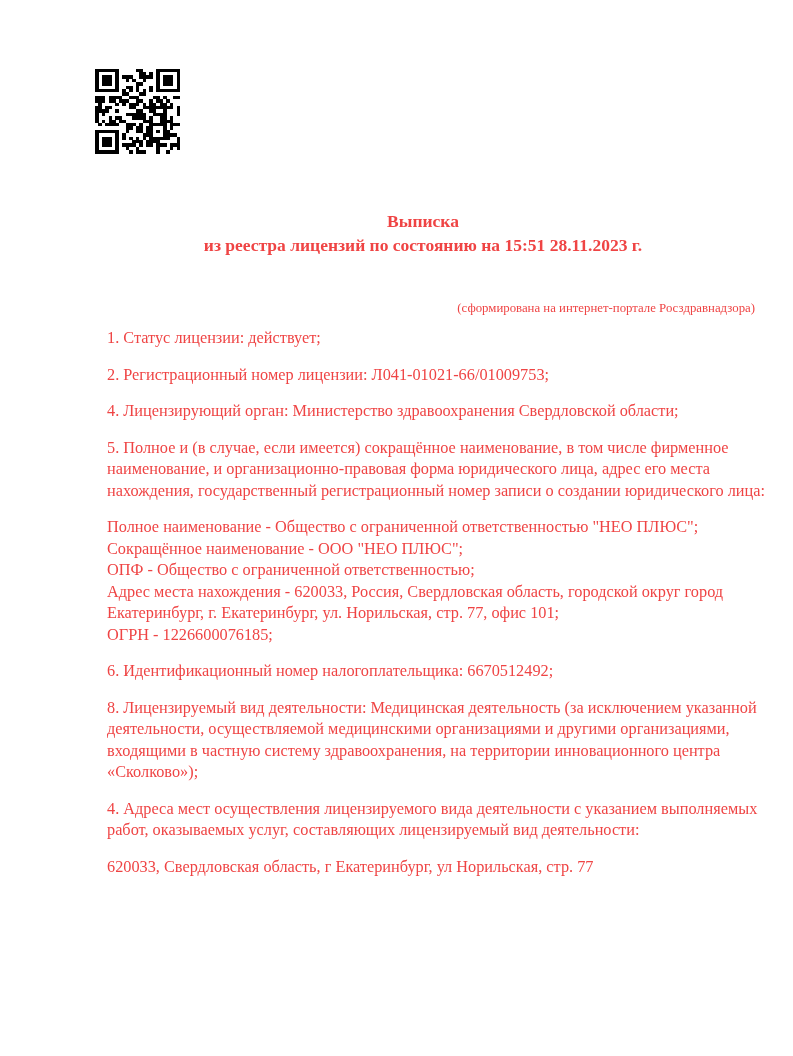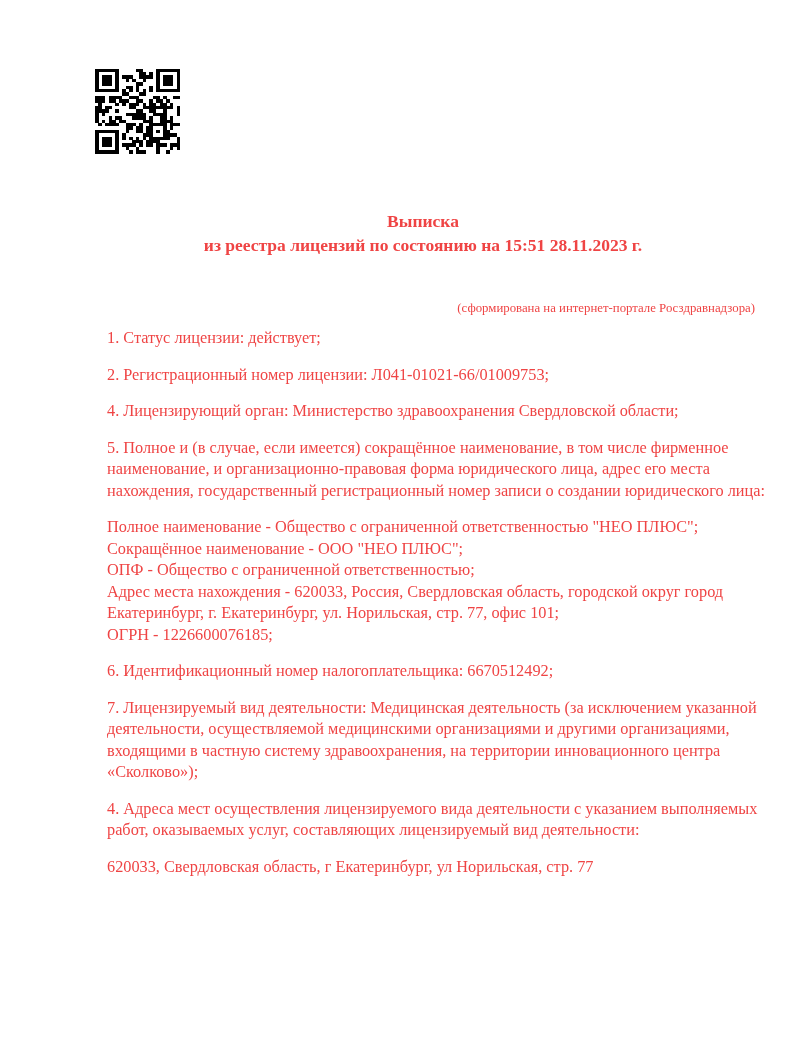--- a/index.html
+++ b/index.html
@@ -396,21 +396,21 @@
     <p class="para">5. Полное и (в случае, если имеется) сокращённое наименование, в том числе фирменное
 наименование, и организационно-правовая форма юридического лица, адрес его места
 нахождения, государственный регистрационный номер записи о создании юридического лица:</p>
     <p class="para">Полное наименование - Общество с ограниченной ответственностью "НЕО ПЛЮС";
 Сокращённое наименование - ООО "НЕО ПЛЮС";
 ОПФ - Общество с ограниченной ответственностью;
 Адрес места нахождения - 620033, Россия, Свердловская область, городской округ город
 Екатеринбург, г. Екатеринбург, ул. Норильская, стр. 77, офис 101;
 ОГРН - 1226600076185;</p>
     <p class="para">6. Идентификационный номер налогоплательщика: 6670512492;</p>
-    <p class="para">7. Лицензируемый вид деятельности: Медицинская деятельность (за исключением указанной
+    <p class="para">8. Лицензируемый вид деятельности: Медицинская деятельность (за исключением указанной
 деятельности, осуществляемой медицинскими организациями и другими организациями,
 входящими в частную систему здравоохранения, на территории инновационного центра
 «Сколково»);</p>
     <p class="para">4. Адреса мест осуществления лицензируемого вида деятельности с указанием выполняемых
 работ, оказываемых услуг, составляющих лицензируемый вид деятельности:</p>
     <p class="para">620033, Свердловская область, г Екатеринбург, ул Норильская, стр. 77</p>
   </div>
 
 </div>
 

